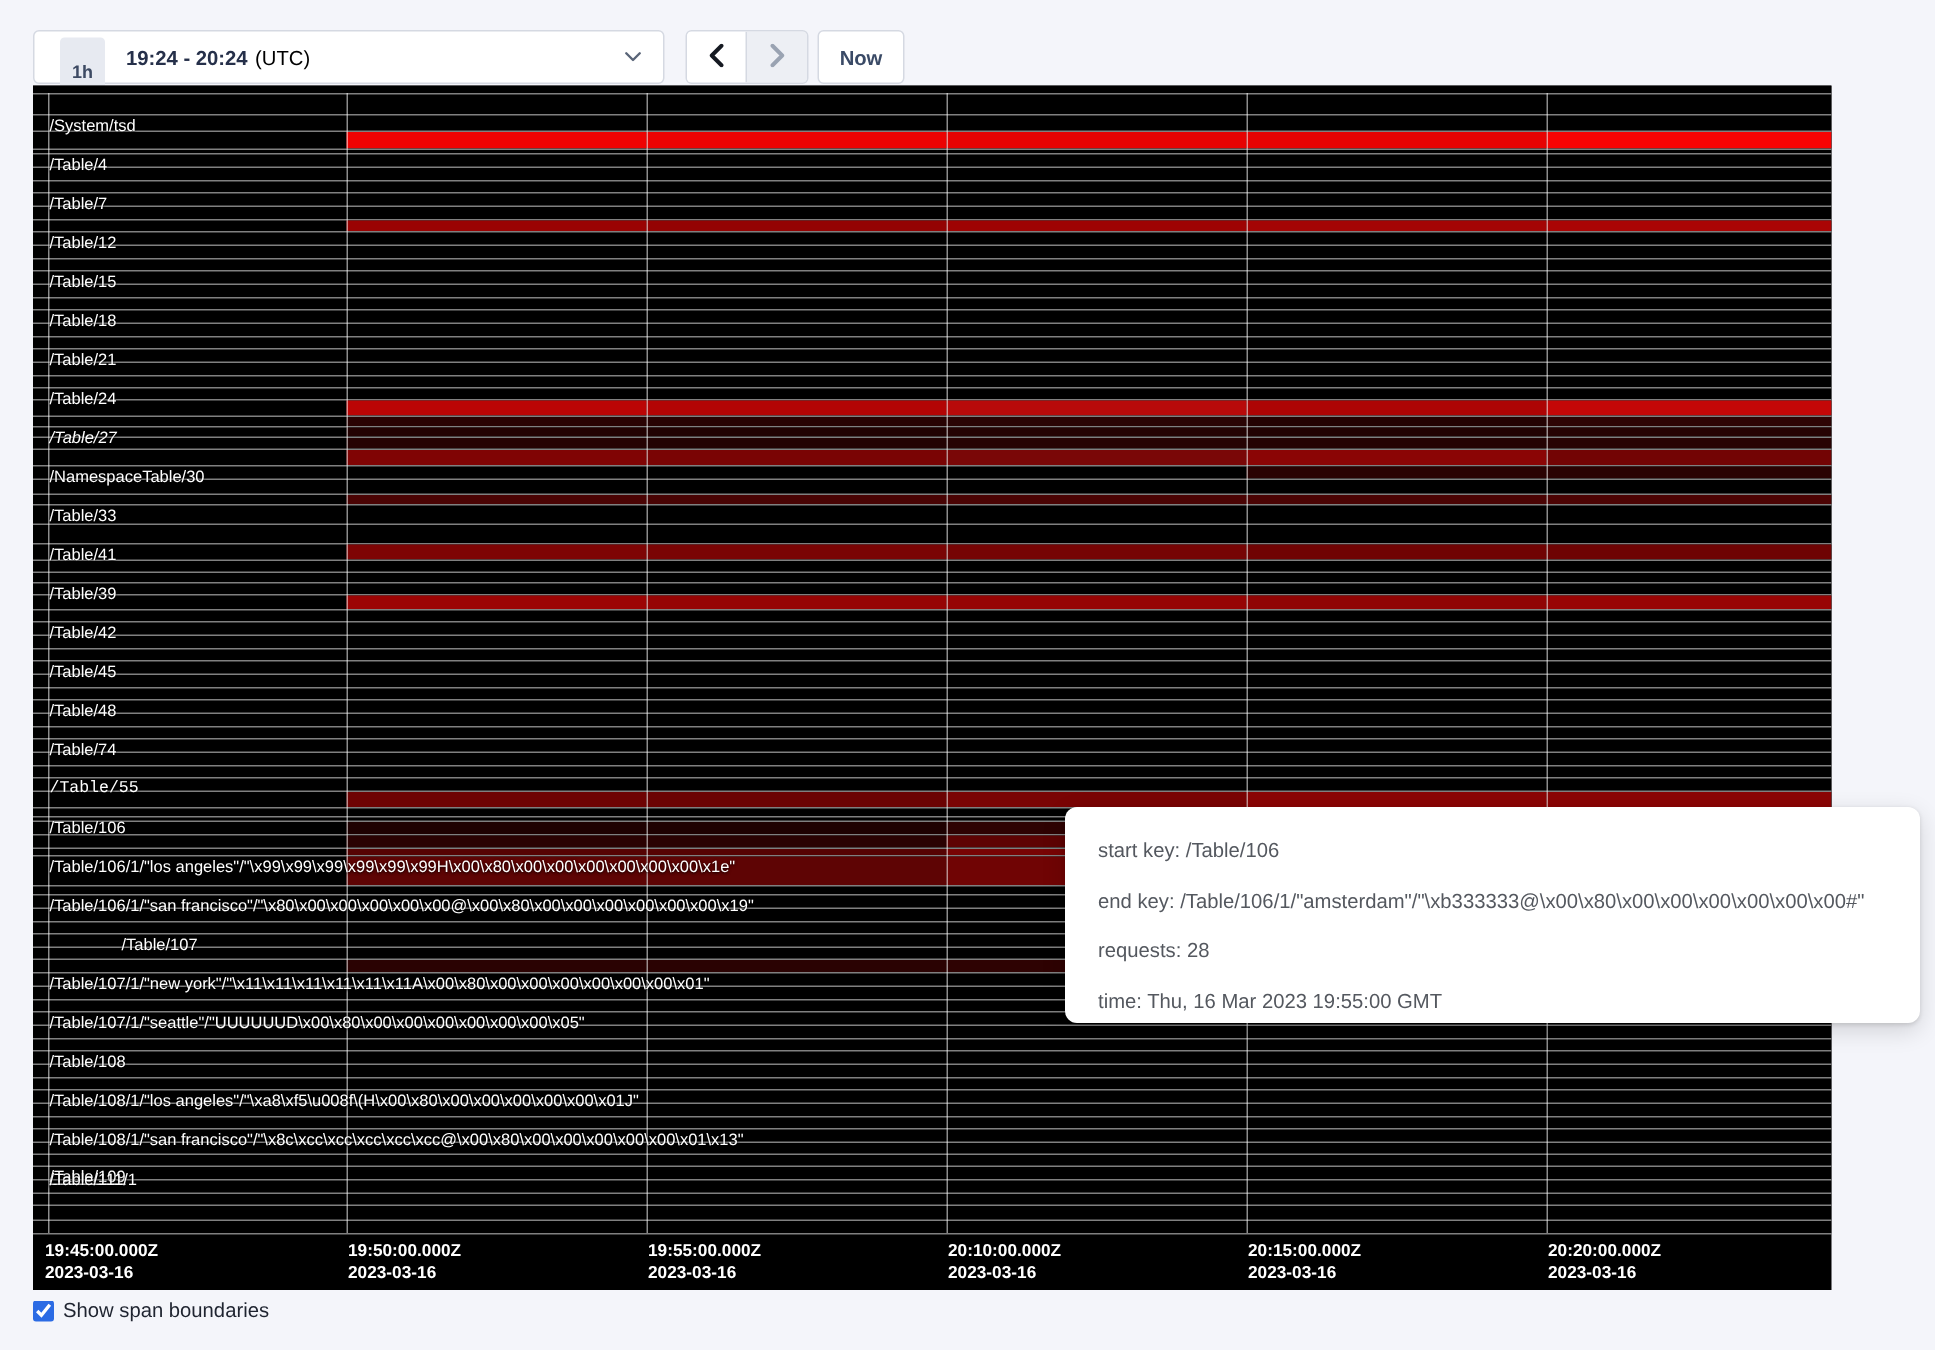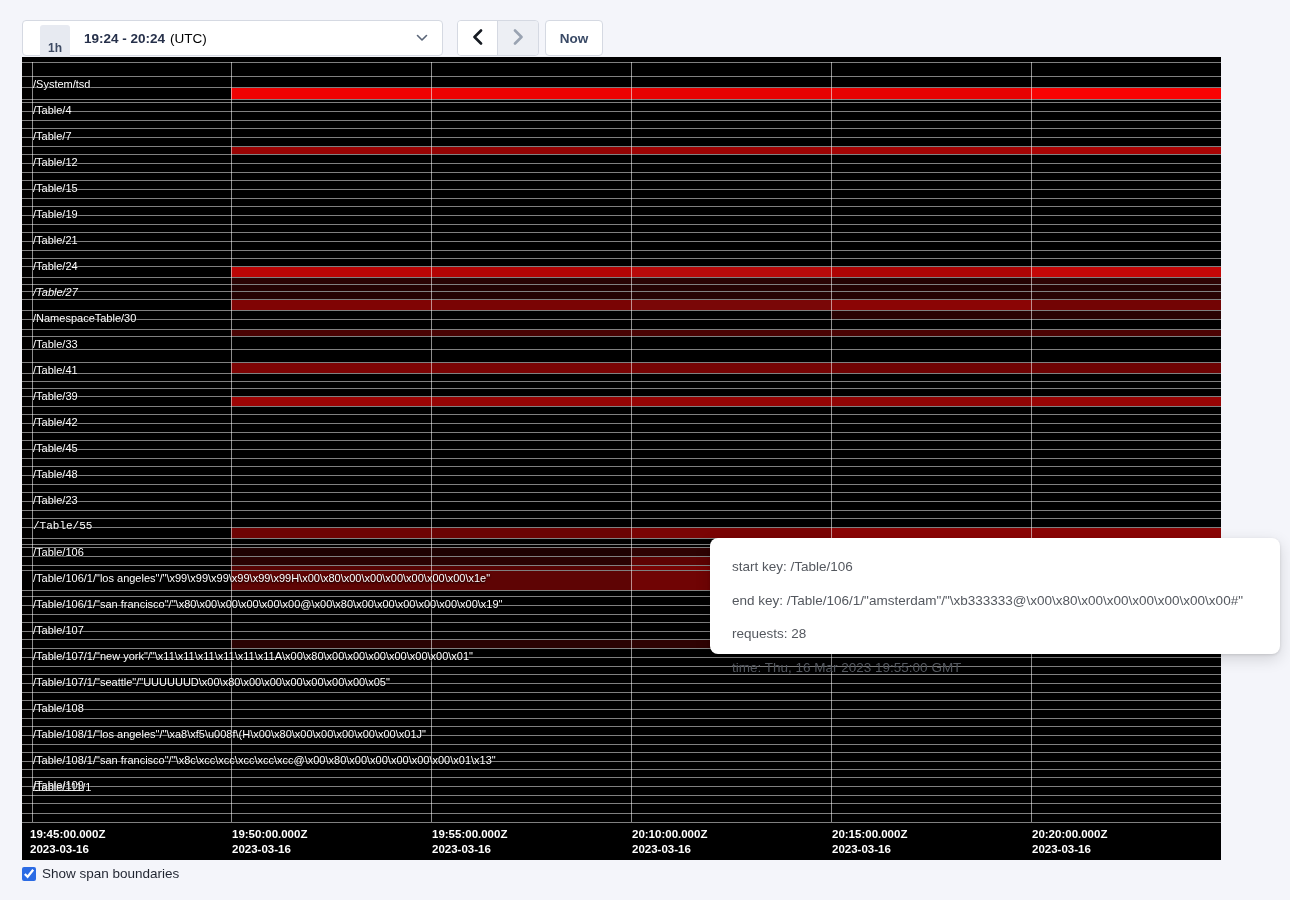--- a/index.html
+++ b/index.html
@@ -31,21 +31,21 @@
   .strip.nb{border-top:none;}
   .cell{position:absolute;top:0;bottom:0;}
   .rowlabel{position:absolute;left:11px;color:#fff;font-size:11px;line-height:12px;white-space:pre;
     z-index:3;text-shadow:0 1px 2px #000;}
   .vline{position:absolute;top:5px;width:1px;background:rgba(255,255,255,.55);z-index:2;}
   .axis{position:absolute;left:0;right:0;height:38px;border-top:1px solid rgba(255,255,255,.5);
     box-sizing:border-box;z-index:2;}
   .tick{position:absolute;top:4px;color:#fff;font-size:11.5px;font-weight:bold;line-height:15px;white-space:pre;}
 
   
-  .tooltip{position:absolute;left:710px;top:538px;width:570px;height:116px;background:#fff;border-radius:8px;
+  .tooltip{position:absolute;left:710px;top:538px;width:570px;height:144px;background:#fff;border-radius:8px;
     box-shadow:0 1px 3px rgba(0,0,0,.12),0 5px 16px rgba(0,0,0,.14);z-index:10;box-sizing:border-box;
     padding:12px 0 0 22px;}
   .tooltip p{margin:0;color:#54585f;font-size:13.5px;line-height:33.5px;white-space:pre;}
 
   
   .footer{position:absolute;left:22px;top:866px;display:flex;align-items:center;}
   .footer input{width:14px;height:14px;margin:0 6px 0 0;accent-color:#2b6be4;}
   .footer .cb-label{font-size:13.5px;color:#1f2430;}
 </style>
 </head>
@@ -112,21 +112,21 @@
       </div>
       <div class="strip" style="top: 97px; height: 9px;"></div>
       <div class="rowlabel" style="top: 99px;">/Table/12</div>
       <div class="strip" style="top: 106px; height: 9px;"></div>
       <div class="strip" style="top: 115px; height: 8px;"></div>
       <div class="strip" style="top: 123px; height: 9px;"></div>
       <div class="rowlabel" style="top: 125px;">/Table/15</div>
       <div class="strip" style="top: 132px; height: 9px;"></div>
       <div class="strip" style="top: 141px; height: 8px;"></div>
       <div class="strip" style="top: 149px; height: 9px;"></div>
-      <div class="rowlabel" style="top: 151px;">/Table/19</div>
+      <div class="rowlabel" style="top: 151px;">/Table/18</div>
       <div class="strip" style="top: 158px; height: 9px;"></div>
       <div class="strip" style="top: 167px; height: 8px;"></div>
       <div class="strip" style="top: 175px; height: 9px;"></div>
       <div class="rowlabel" style="top: 177px;">/Table/21</div>
       <div class="strip" style="top: 184px; height: 9px;"></div>
       <div class="strip" style="top: 193px; height: 8px;"></div>
       <div class="strip" style="top: 201px; height: 8px;"></div>
       <div class="rowlabel" style="top: 203px;">/Table/24</div>
       <div class="strip" style="top: 209px; height: 11px;">
         <div class="cell" style="left: 209px; width: 200px; background: rgb(187, 5, 5);"></div>
@@ -206,21 +206,21 @@
       <div class="strip" style="top: 375px; height: 8px;"></div>
       <div class="strip" style="top: 383px; height: 9px;"></div>
       <div class="rowlabel" style="top: 385px;">/Table/45</div>
       <div class="strip" style="top: 392px; height: 9px;"></div>
       <div class="strip" style="top: 401px; height: 8px;"></div>
       <div class="strip" style="top: 409px; height: 9px;"></div>
       <div class="rowlabel" style="top: 411px;">/Table/48</div>
       <div class="strip" style="top: 418px; height: 9px;"></div>
       <div class="strip" style="top: 427px; height: 8px;"></div>
       <div class="strip" style="top: 435px; height: 9px;"></div>
-      <div class="rowlabel" style="top: 437px;">/Table/23</div>
+      <div class="rowlabel" style="top: 437px;">/Table/74</div>
       <div class="strip" style="top: 444px; height: 9px;"></div>
       <div class="strip" style="top: 453px; height: 8px;"></div>
       <div class="strip" style="top: 461px; height: 9px;"></div>
       <div class="rowlabel" style="top: 463px; font-family: Liberation Mono, monospace;">/Table/55</div>
       <div class="strip" style="top: 470px; height: 11px;">
         <div class="cell" style="left: 209px; width: 200px; background: rgb(110, 3, 3);"></div>
         <div class="cell" style="left: 409px; width: 200px; background: rgb(107, 3, 3);"></div>
         <div class="cell" style="left: 609px; width: 200px; background: rgb(122, 4, 4);"></div>
         <div class="cell" style="left: 809px; width: 200px; background: rgb(139, 5, 5);"></div>
         <div class="cell" style="left: 1009px; width: 190px; background: rgb(139, 5, 5);"></div>
@@ -256,21 +256,21 @@
         <div class="cell" style="left: 809px; width: 200px; background: rgb(112, 4, 4);"></div>
         <div class="cell" style="left: 1009px; width: 190px; background: rgb(112, 4, 4);"></div>
       </div>
       <div class="rowlabel" style="top: 515px;">/Table/106/1/"los angeles"/"\x99\x99\x99\x99\x99\x99H\x00\x80\x00\x00\x00\x00\x00\x00\x1e"</div>
       <div class="strip" style="top: 533px; height: 6px;"></div>
       <div class="strip" style="top: 539px; height: 9px;"></div>
       <div class="rowlabel" style="top: 541px;">/Table/106/1/"san francisco"/"\x80\x00\x00\x00\x00\x00@\x00\x80\x00\x00\x00\x00\x00\x00\x19"</div>
       <div class="strip" style="top: 548px; height: 9px;"></div>
       <div class="strip" style="top: 557px; height: 8px;"></div>
       <div class="strip" style="top: 565px; height: 9px;"></div>
-      <div class="rowlabel" style="top: 567px;">/Table/107</div>
+      <div class="rowlabel" style="top: 567px; margin-left: 48px;">/Table/107</div>
       <div class="strip" style="top: 574px; height: 8px;"></div>
       <div class="strip" style="top: 582px; height: 9px;">
         <div class="cell" style="left: 209px; width: 200px; background: rgb(42, 2, 2);"></div>
         <div class="cell" style="left: 409px; width: 200px; background: rgb(42, 2, 2);"></div>
         <div class="cell" style="left: 609px; width: 200px; background: rgb(46, 2, 2);"></div>
         <div class="cell" style="left: 809px; width: 200px; background: rgb(46, 2, 2);"></div>
         <div class="cell" style="left: 1009px; width: 190px; background: rgb(46, 2, 2);"></div>
       </div>
       <div class="strip" style="top: 591px; height: 9px;"></div>
       <div class="rowlabel" style="top: 593px;">/Table/107/1/"new york"/"\x11\x11\x11\x11\x11\x11A\x00\x80\x00\x00\x00\x00\x00\x00\x01"</div>

